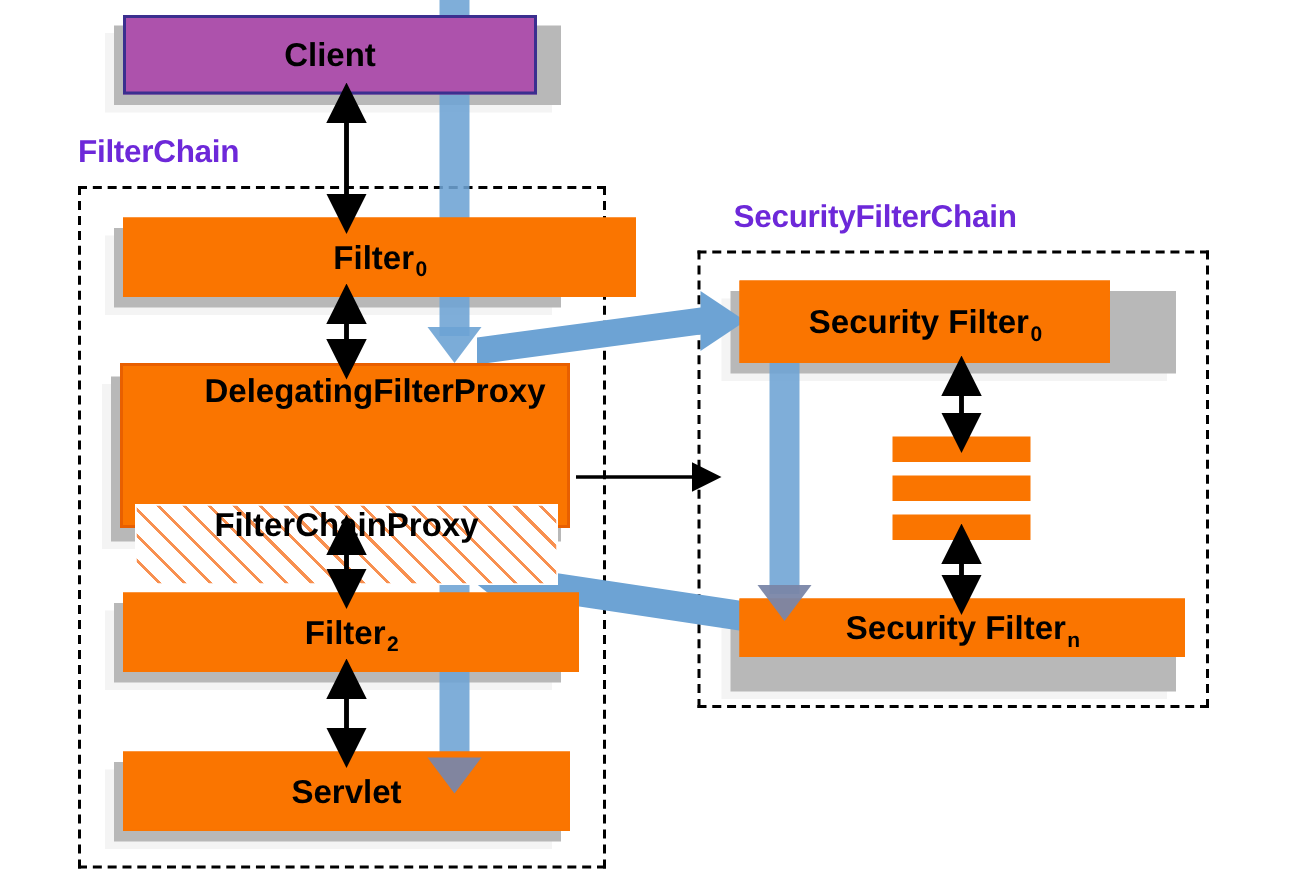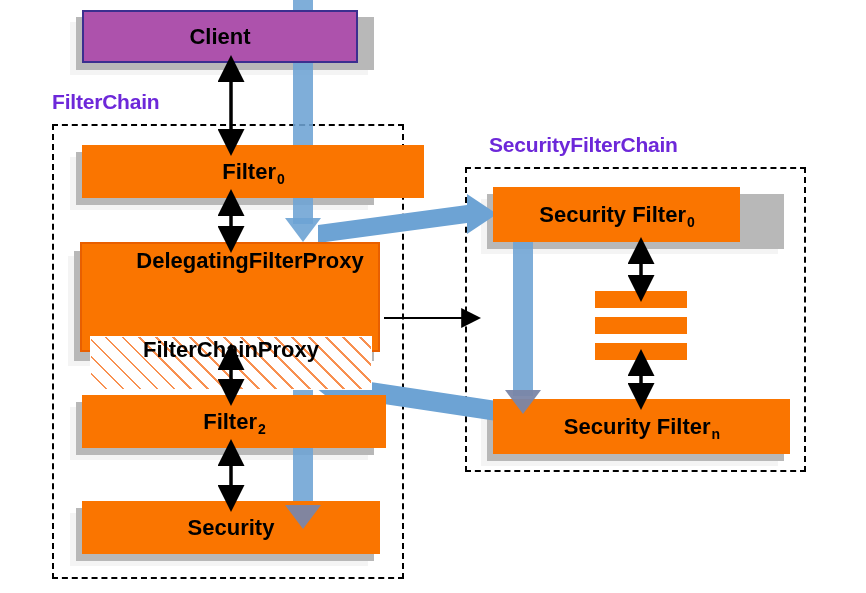--- a/index.html
+++ b/index.html
@@ -207,36 +207,36 @@
 
   <div class="shadow-soft" style="left:70px; top:407px; width:298px; height:53px;"></div>
   <div class="shadow-hard" style="left:76px; top:402px; width:298px; height:53px;"></div>
   <div class="node orange" style="left:82px; top:395px; width:304px; height:53px;">
     <span class="node-label"><span>Filter</span><sub>2</sub></span>
   </div>
 
   <div class="shadow-soft" style="left:70px; top:513px; width:298px; height:53px;"></div>
   <div class="shadow-hard" style="left:76px; top:508px; width:298px; height:53px;"></div>
   <div class="node orange" style="left:82px; top:501px; width:298px; height:53px;">
-    <span class="node-label">Security</span>
+    <span class="node-label">Servlet</span>
   </div>
 
   <div class="shadow-soft" style="left:481px; top:199px; width:297px; height:55px;"></div>
   <div class="shadow-hard" style="left:487px; top:194px; width:297px; height:55px;"></div>
   <div class="node orange" style="left:493px; top:187px; width:247px; height:55px;">
     <span class="node-label"><span>Security Filter</span><sub>0</sub></span>
   </div>
 
   <div class="minibar" style="left:595px; top:291px; width:92px; height:17px;"></div>
   <div class="minibar" style="left:595px; top:317px; width:92px; height:17px;"></div>
   <div class="minibar" style="left:595px; top:343px; width:92px; height:17px;"></div>
 
   <div class="shadow-soft" style="left:481px; top:411px; width:297px; height:55px;"></div>
   <div class="shadow-hard" style="left:487px; top:406px; width:297px; height:55px;"></div>
-  <div class="node orange" style="left:493px; top:399px; width:297px; height:55px;">
+  <div class="node orange" style="left:493px; top:399px; width:297px; height:39px;">
     <span class="node-label"><span>Security Filter</span><sub>n</sub></span>
   </div>
 
   <svg class="under" viewBox="0 0 866 593">
 
     <g>
       <path d="M 318,225 L 467,205 L 467,194 L 497,214 L 467,234 L 467,223 L 318,243 Z" fill="#6da3d4"></path>
     </g>
 
     <g>

